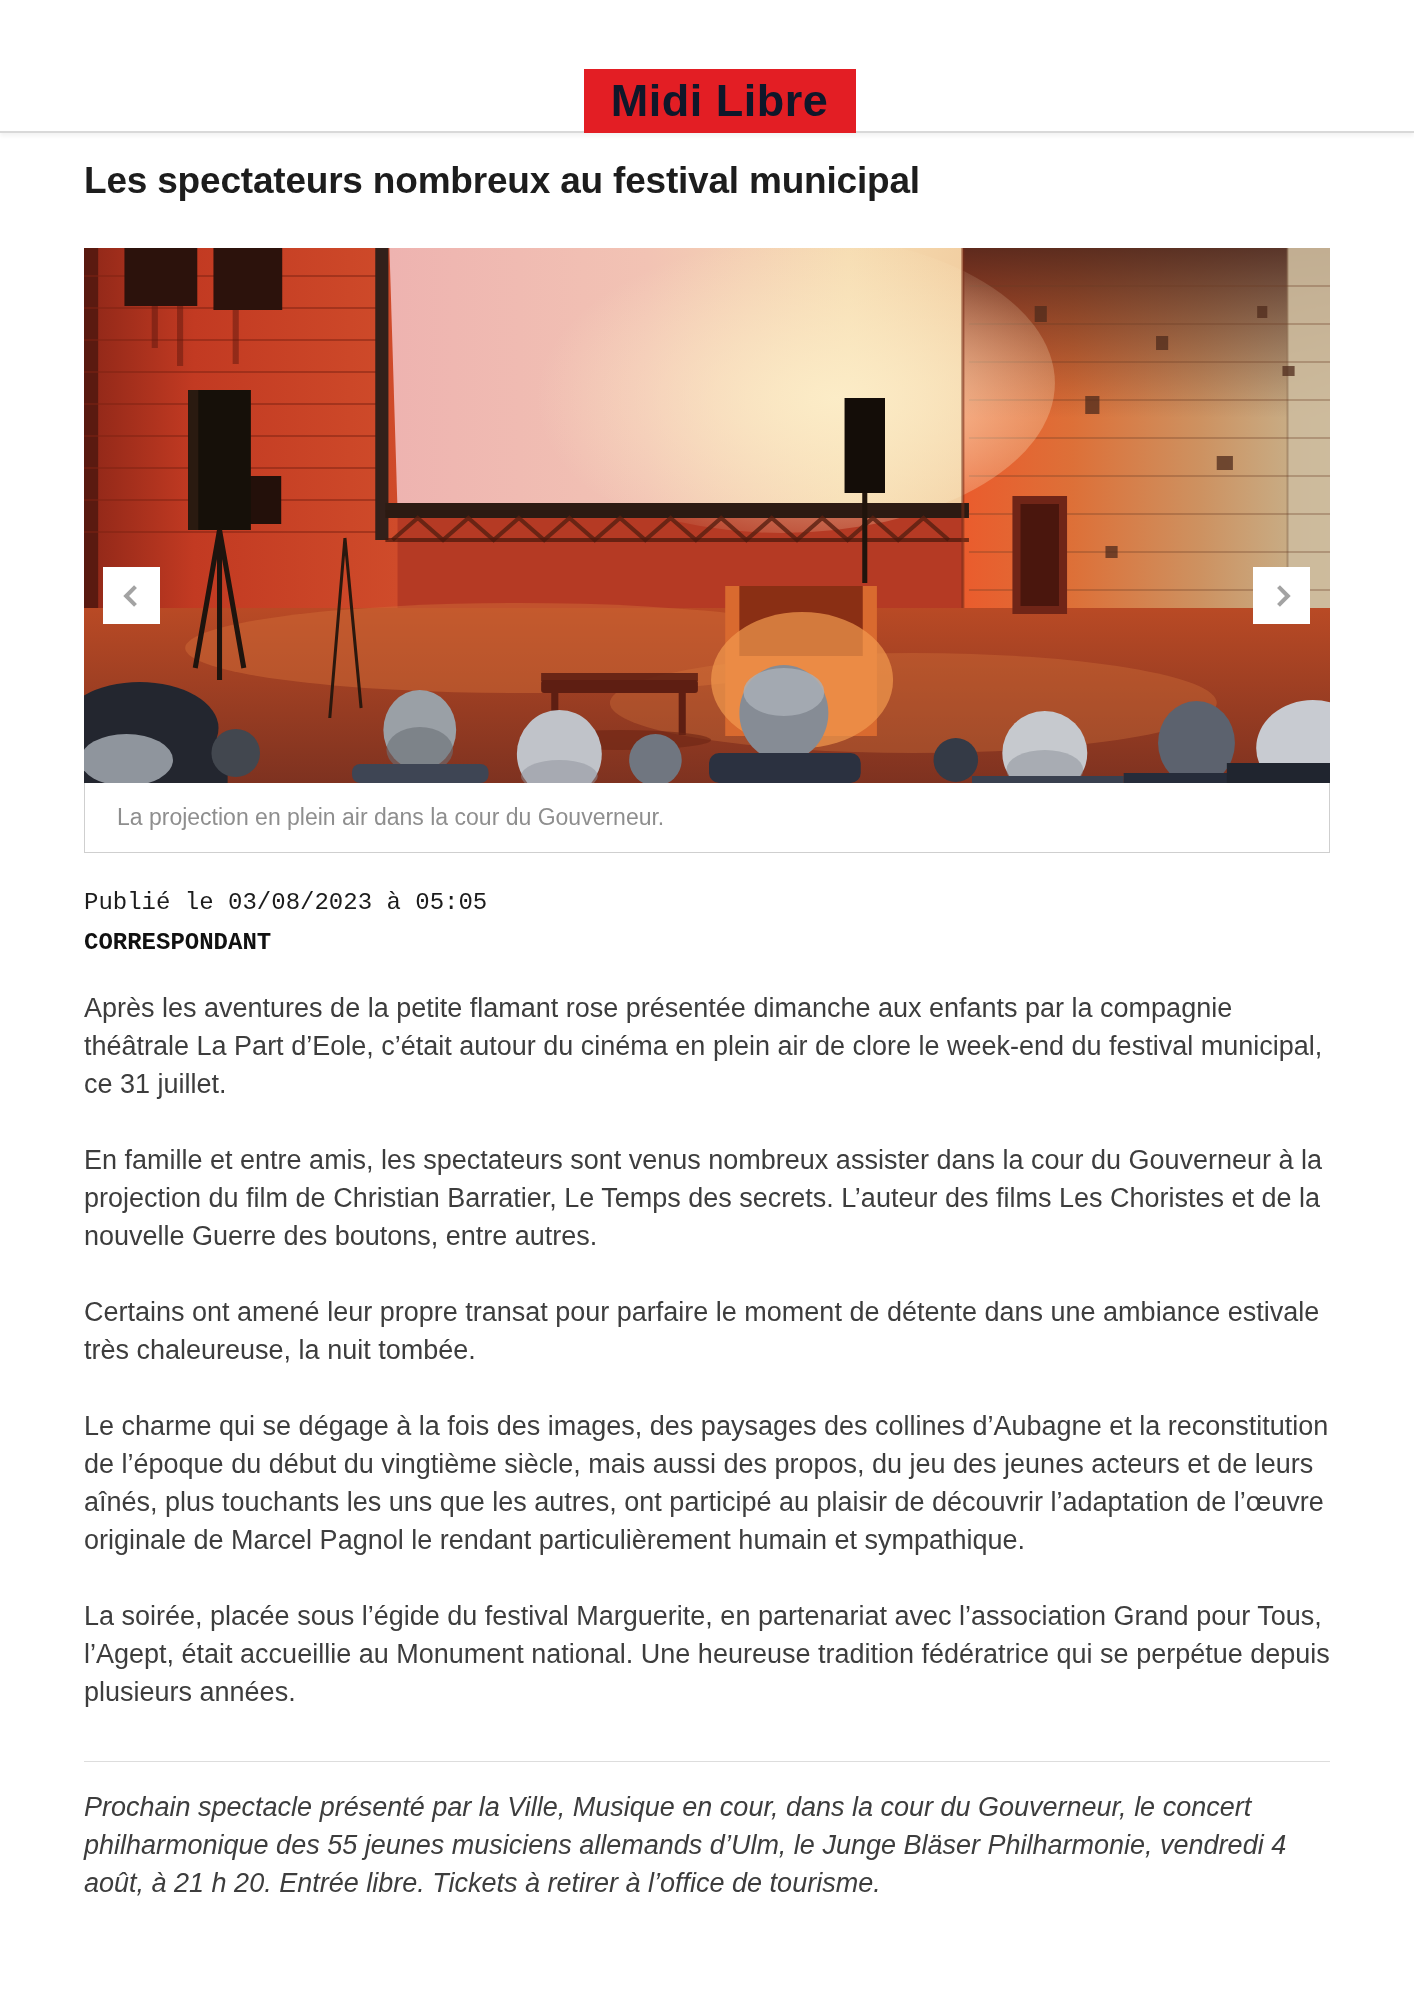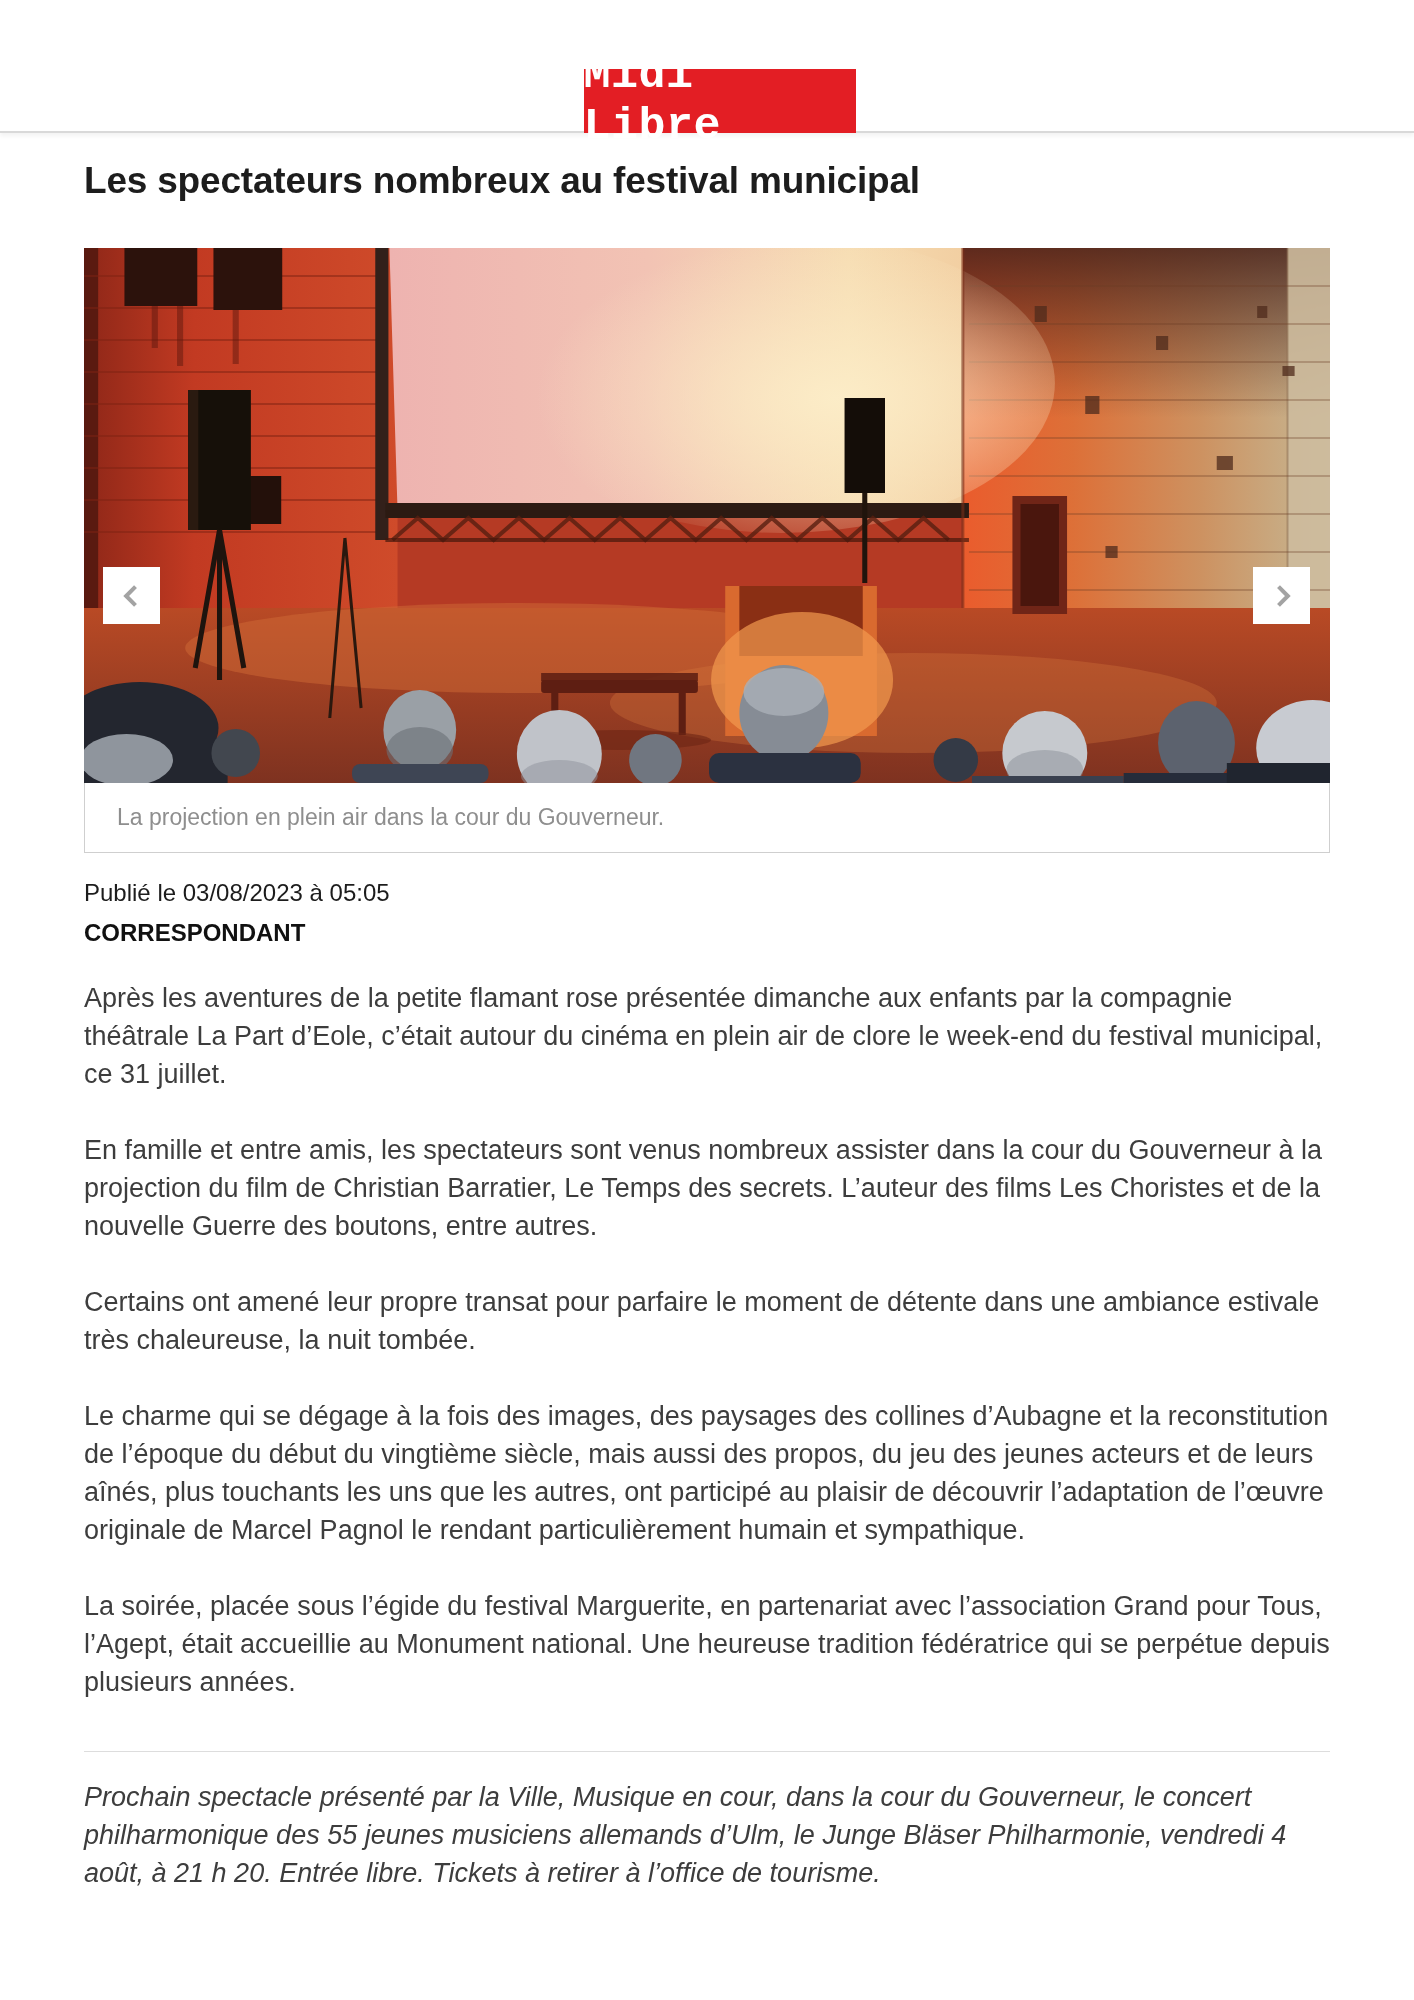--- a/index.html
+++ b/index.html
@@ -1,39 +1,39 @@
 <!DOCTYPE html>
 <html lang="fr"><head>
 <meta charset="utf-8">
 <style>
   html,body{margin:0;padding:0;background:#fff;}
   body{width:1414px;height:2000px;overflow:hidden;
        font-family:"Liberation Sans","DejaVu Sans",sans-serif;color:#3d3d3d;}
   .topbar{height:131px;border-bottom:2px solid #d9d9d9;display:flex;
           justify-content:center;align-items:flex-end;position:relative;z-index:2;
           box-shadow:0 3px 4px rgba(0,0,0,.05);background:#fff;}
-  .logo{background:#e31e24;color:#ffffff;width:272px;height:64px;margin-bottom:-2px;
+  .logo{background:#e31e24;color:#0f172a;width:272px;height:64px;margin-bottom:-2px;
         display:flex;align-items:center;justify-content:center;
-        font-family:Liberation Mono, monospace;font-weight:700;
+        font-family:Liberation Sans, sans-serif;font-weight:700;
         font-size:45px;letter-spacing:.5px;cursor:pointer;margin-left:25px;}
   .content{padding:0 84px;}
   h1{margin:25px 0 9px;font-size:37px;line-height:46px;font-weight:700;
      color:#1d1d1d;letter-spacing:-.2px;}
   .media{margin:44px 0 0;}
   figure{margin:0;}
   .photo-wrap{position:relative;height:535px;}
   .photo-wrap > svg.photo{display:block;width:100%;height:535px;}
   .nav{position:absolute;top:319px;width:57px;height:57px;background:#fff;border:0;
        padding:0;display:flex;align-items:center;justify-content:center;cursor:pointer;}
   .nav.prev{left:19px;}
   .nav.next{right:20px;}
   .nav svg{width:28px;height:28px;}
   .caption{height:70px;box-sizing:border-box;border:1px solid #cfcfcf;border-top:0;
            display:flex;align-items:center;padding:0 32px;font-size:23px;color:#8e8e8e;}
-  .meta{margin-top:26px;}
+  .meta{margin-top:36px;font-family:Liberation Mono, monospace;}
   .published{font-size:24px;color:#1c1c1c;line-height:28px;}
   .author{margin-top:12px;font-size:24px;font-weight:700;color:#111;line-height:28px;}
   .body{margin-top:32px;}
   .body p{margin:0 0 38px;font-size:27px;line-height:38px;color:#3d3d3d;}
   .divider{border:0;border-top:1px solid #ddd;margin:50px 0 26px;}
   .body p.closing{font-style:italic;}
 </style>
 </head>
 <body>
 

